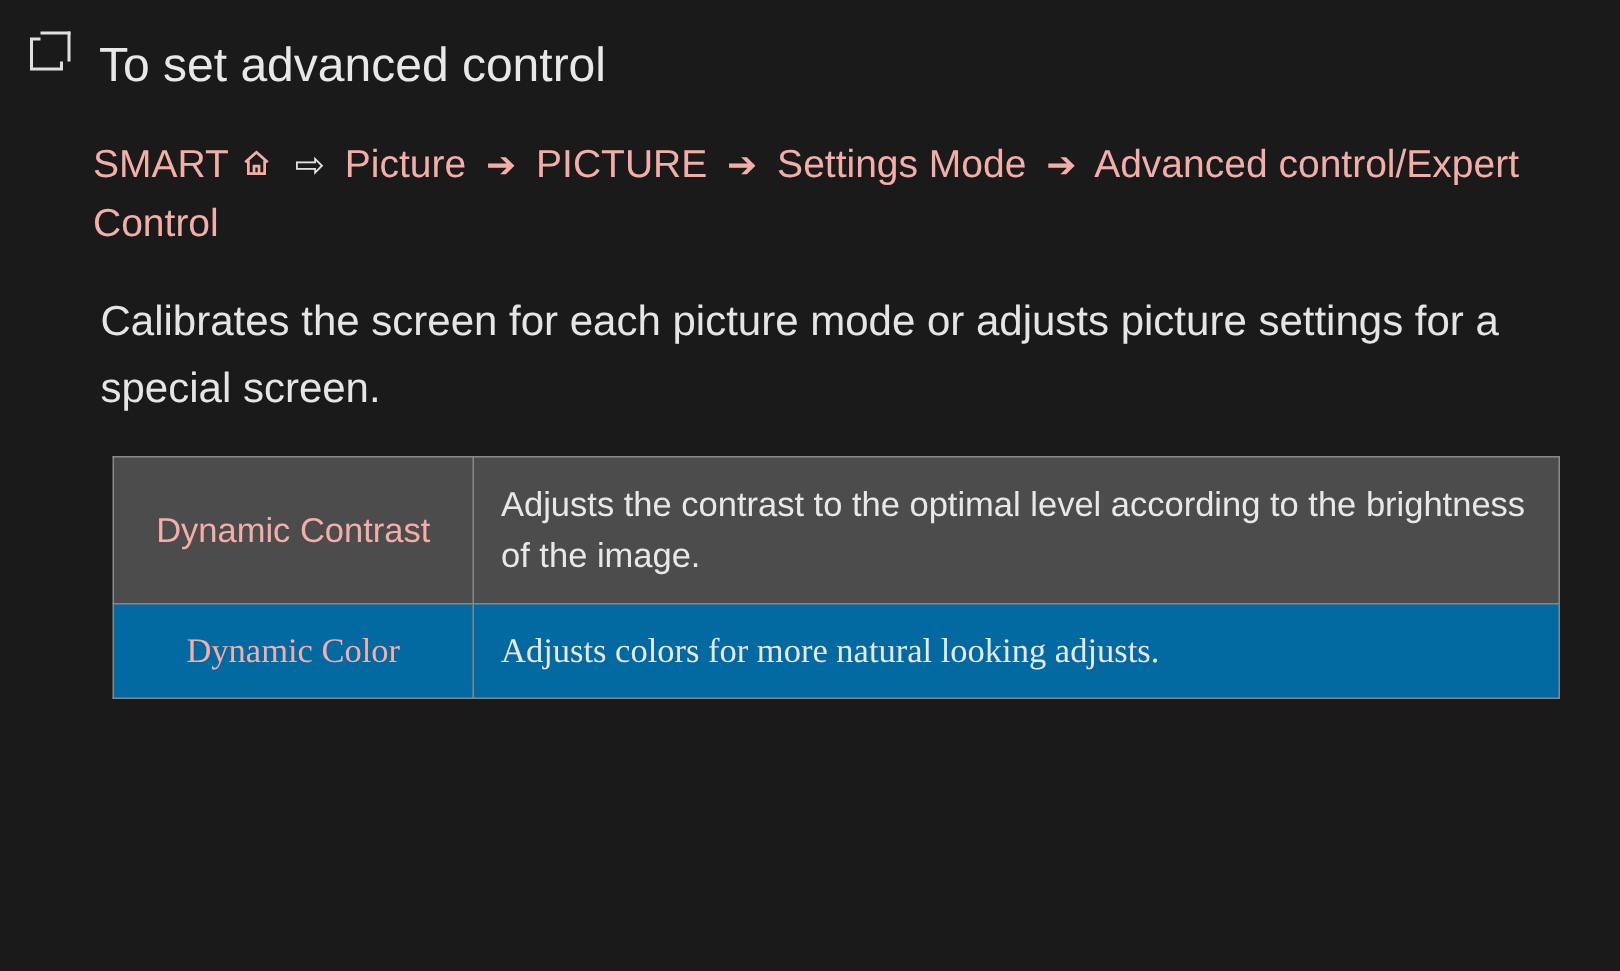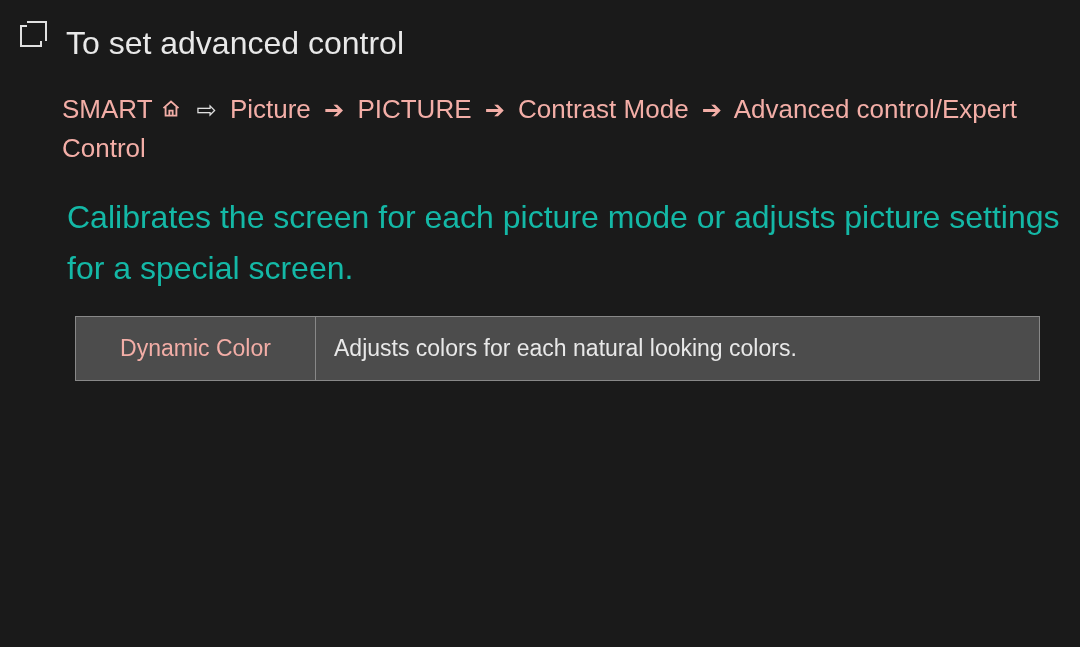--- a/index.html
+++ b/index.html
@@ -82,22 +82,22 @@
     .arrow-solid {
       color: #f3aea7;
       font-size: 24px;
       margin: 0 6px;
     }
     .body-text {
       padding-left: 42px;
       margin-bottom: 4px;
     }
     .body-p {
-      color: #14b8a6;
-      font-size: 32px;
+      color: #e5e5e5;
+      font-size: 28px;
       line-height: 1.6;
       margin-bottom: 14px;
       padding-left: 5px;
     }
     .body-p.indent {
       padding-left: 20px;
     }
     .table-wrap {
       padding-left: 55px;
       padding-right: 20px;
@@ -111,21 +111,22 @@
       border: 1px solid #888;
       padding: 14px 18px;
       vertical-align: middle;
       font-size: 23px;
       line-height: 1.5;
     }
     tr:nth-child(1) td {
       background: #4c4c4c;
     }
     tr:nth-child(2) td {
-      background: #0c4a6e;
+      background: #0369a1;
+      font-family: Liberation Serif, serif;
     }
     td.label {
       color: #f3aea7;
       width: 240px;
       text-align: center;
     }
     td.desc {
       color: #e8e8e8;
     }
   </style>
@@ -146,33 +147,37 @@
           <path d="M3 11 L12 3 L21 11"></path>
           <path d="M5.5 9.5 L5.5 20 L18.5 20 L18.5 9.5"></path>
           <path d="M10 20 L10 14 L14 14 L14 20"></path>
         </svg>
       </span>
       <span class="arrow-hollow">⇨</span>
       <span>Picture</span>
       <span class="arrow-solid">➔</span>
       <span>PICTURE</span>
       <span class="arrow-solid">➔</span>
-      <span>Contrast Mode</span>
+      <span>Settings Mode</span>
       <span class="arrow-solid">➔</span>
       <span>Advanced control/Expert Control</span>
     </span>
   </div>
 
   <div class="body-text">
     <p class="body-p">Calibrates the screen for each picture mode or adjusts picture settings for a special screen.</p>
   </div>
 
   <div class="table-wrap">
     <table>
       <tbody>
+          <tr>
+        <td class="label">Dynamic Contrast</td>
+        <td class="desc">Adjusts the contrast to the optimal level according to the brightness of the image.</td>
+      </tr>
       <tr>
         <td class="label">Dynamic Color</td>
-        <td class="desc">Adjusts colors for each natural looking colors.</td>
+        <td class="desc">Adjusts colors for more natural looking adjusts.</td>
       </tr>
     </tbody>
       </table>
   </div>
 </div>
 
 </body></html>

